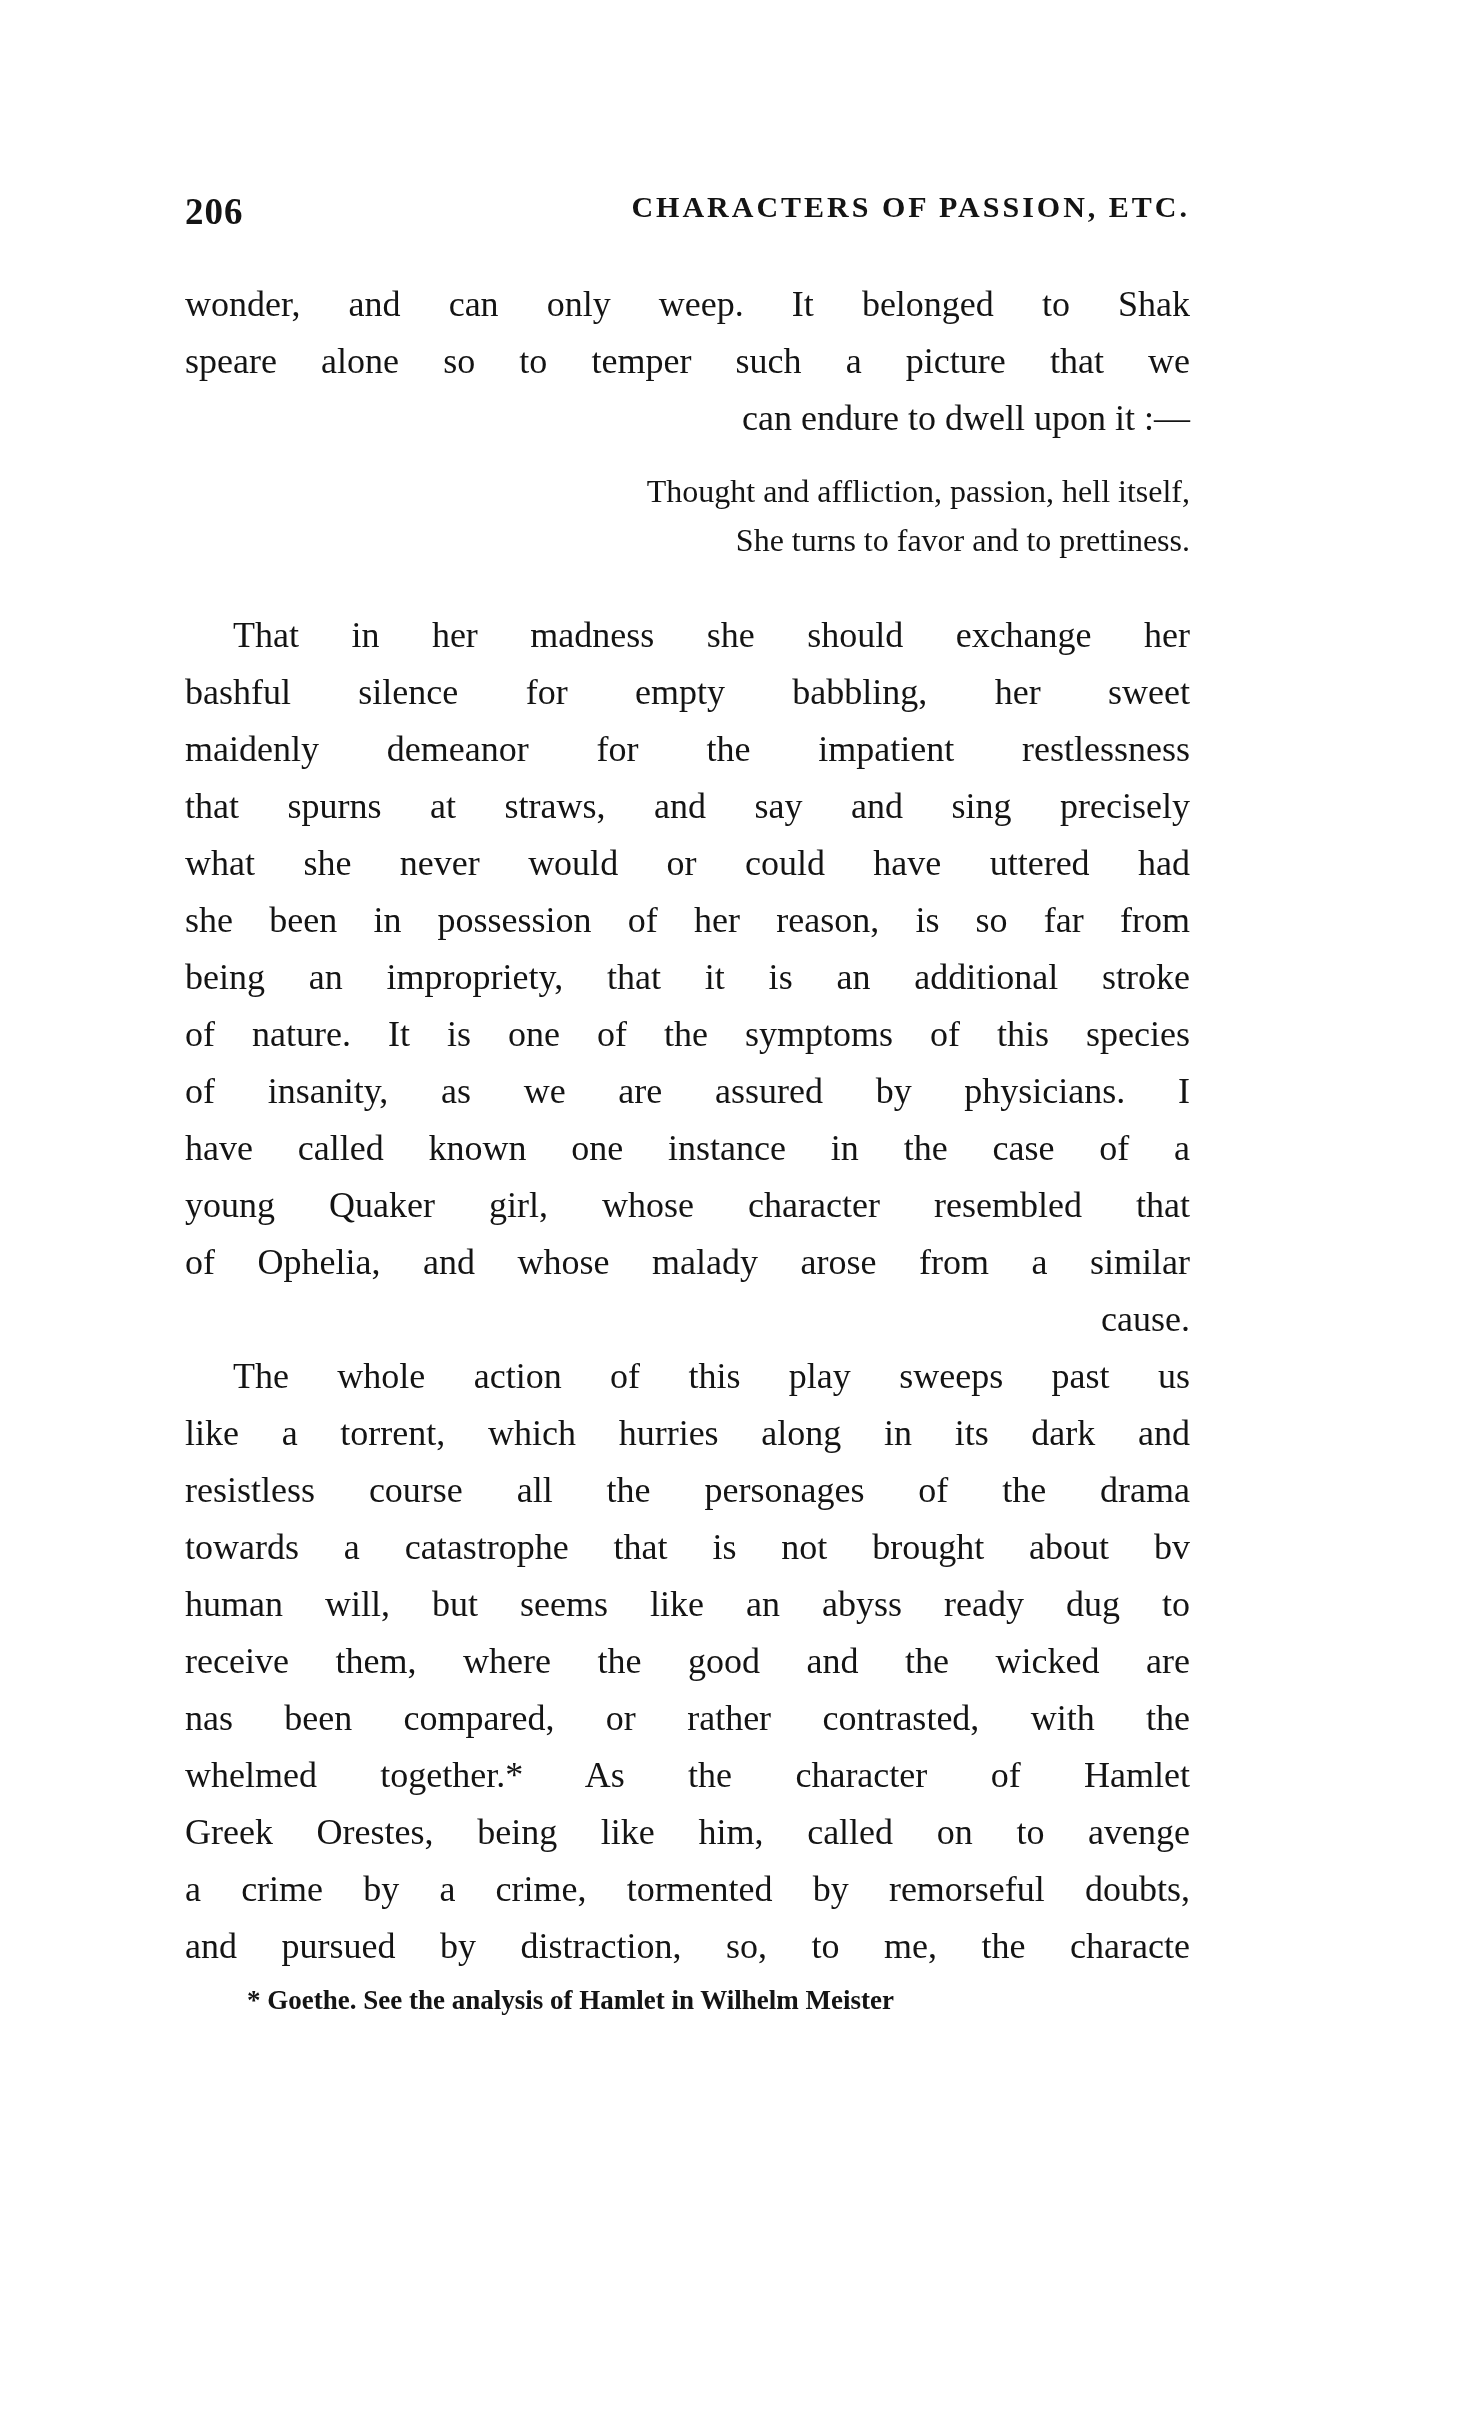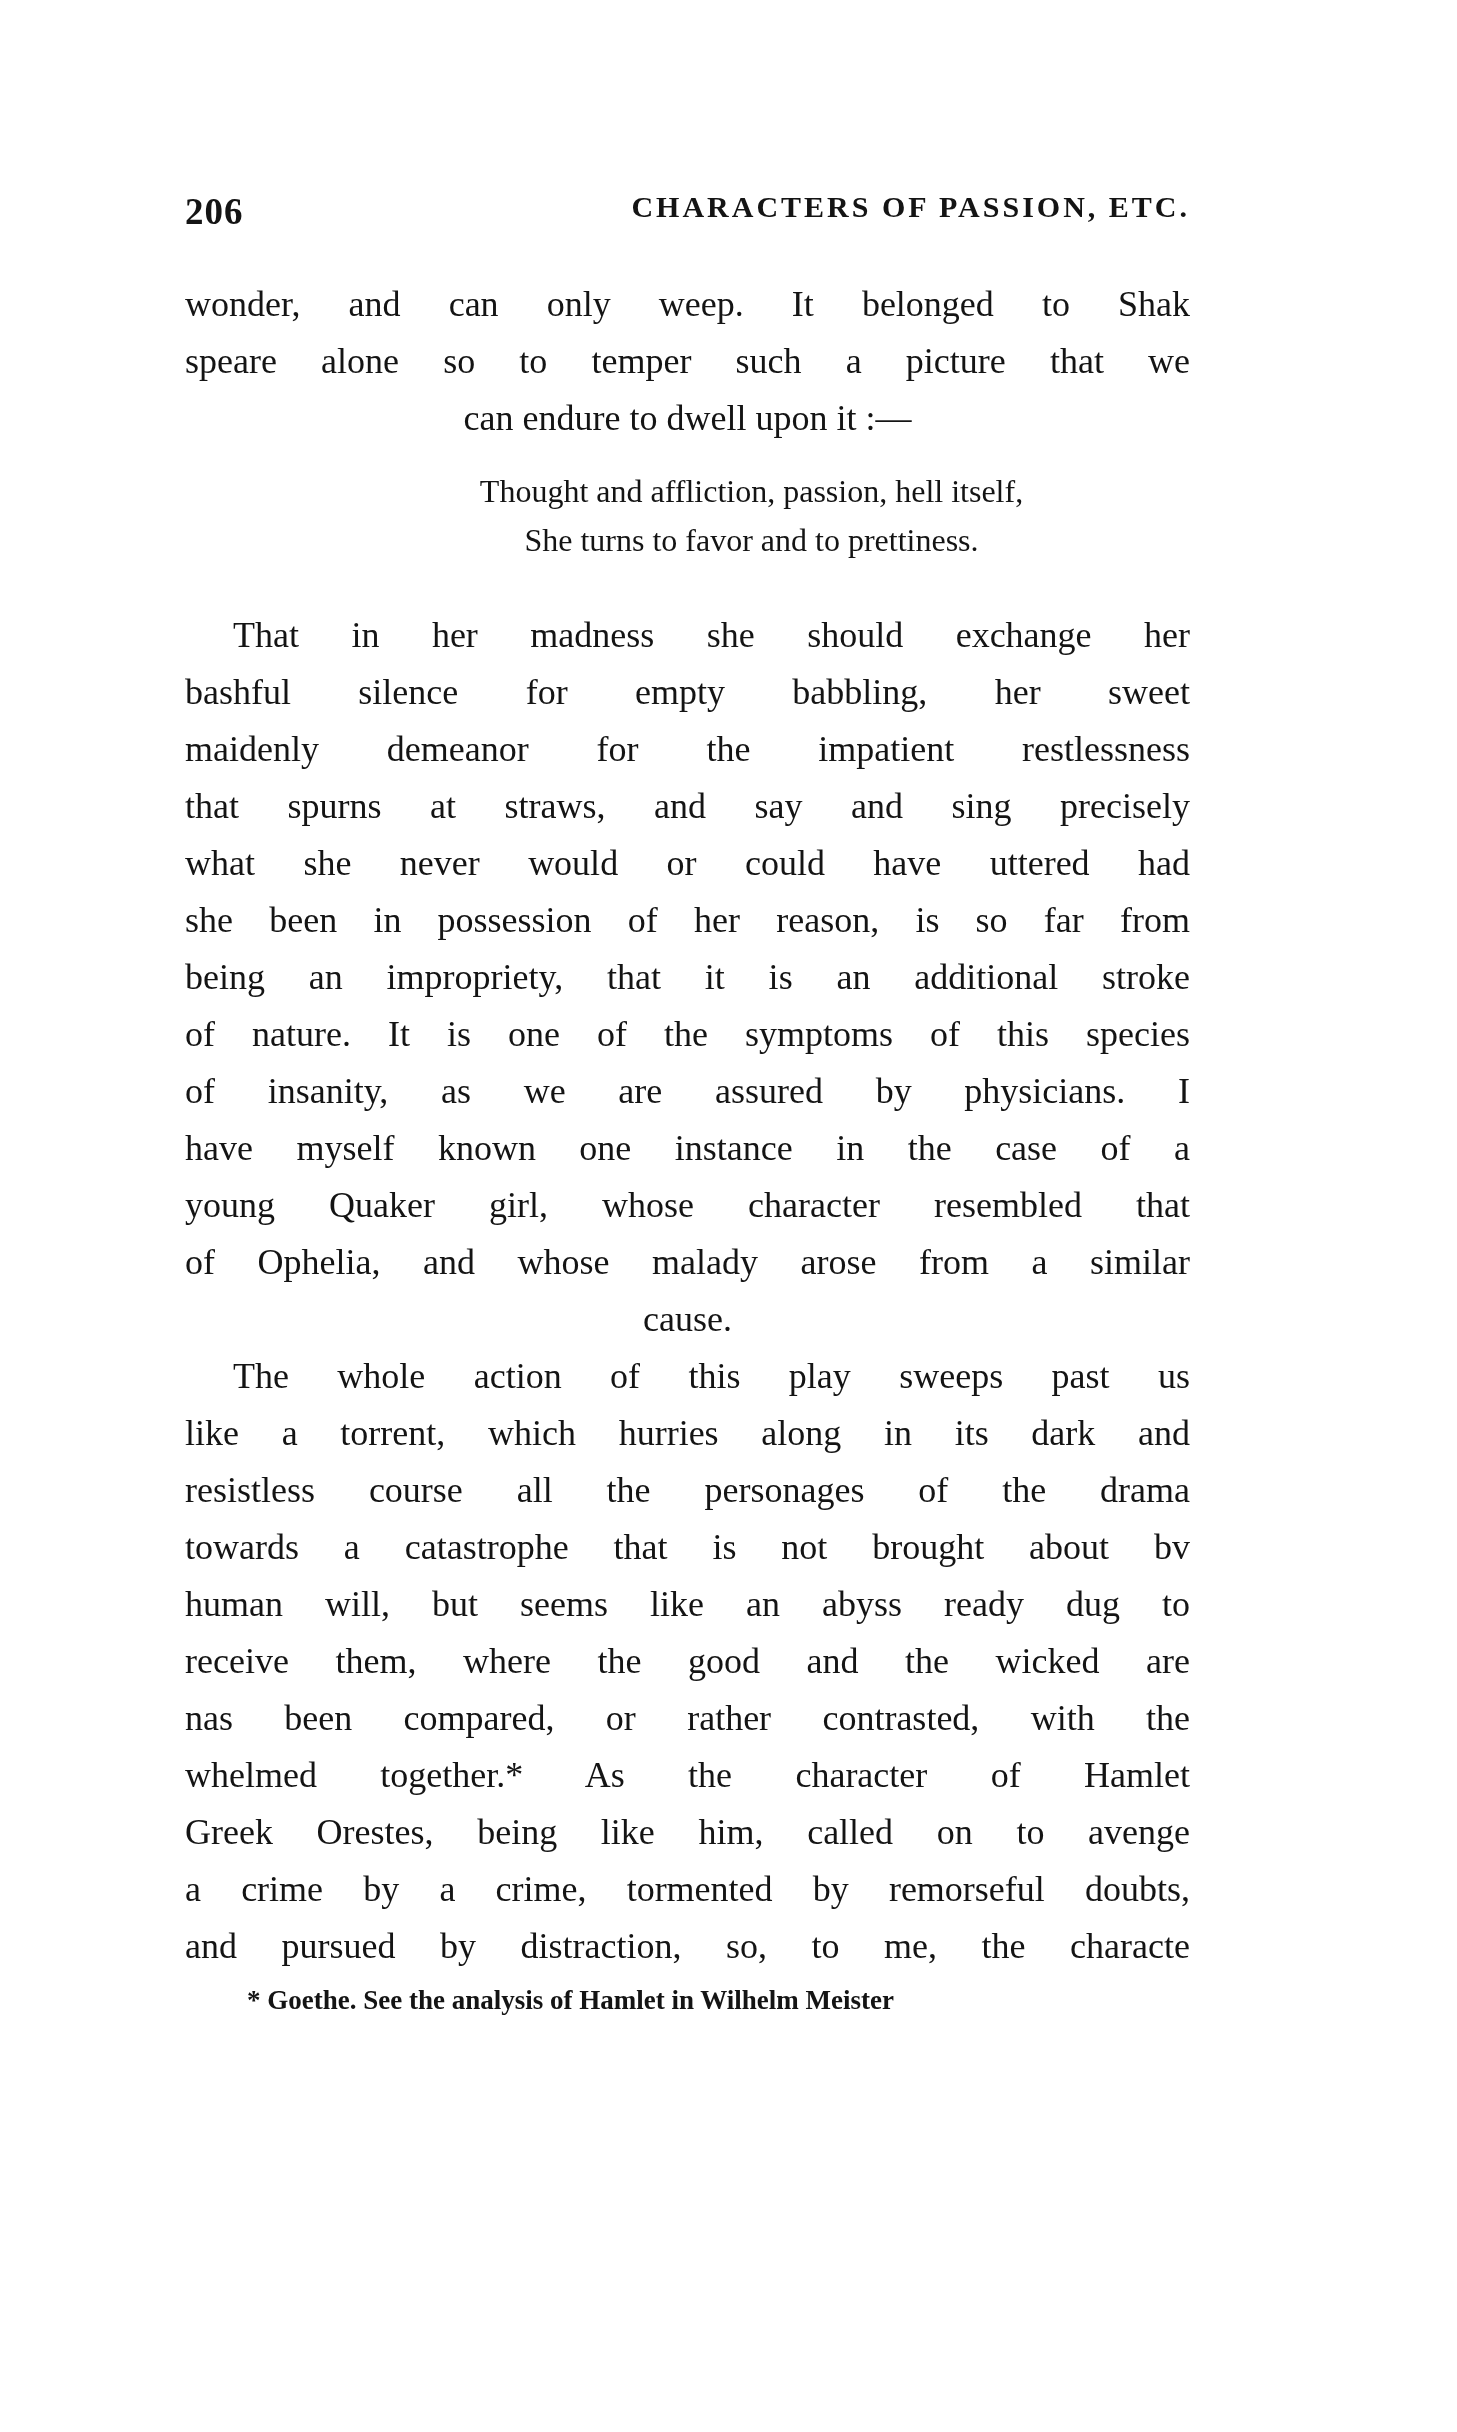--- a/index.html
+++ b/index.html
@@ -41,21 +41,21 @@
     font-size: 30px;
     letter-spacing: 3px;
     padding-left: 40px;
   }
   .block { margin: 0; }
   .block.body .line {
     font-size: 36px;
     line-height: 57px;
     white-space: normal;
   }
-  .line { text-align: center; }
+  .line { text-align: right; }
   .line.just {
     text-align: justify;
     text-align-last: justify;
   }
   .line.indent { text-indent: 48px; }
   .block.verse {
     margin: 20px 0 42px 128px;
   }
   .block.verse .line {
     font-size: 32px;
@@ -93,21 +93,21 @@
         <div class="block body">
           <div class="line just indent">That in her madness she should exchange her</div>
           <div class="line just">bashful silence for empty babbling, her sweet</div>
           <div class="line just">maidenly demeanor for the impatient restlessness</div>
           <div class="line just">that spurns at straws, and say and sing precisely</div>
           <div class="line just">what she never would or could have uttered had</div>
           <div class="line just">she been in possession of her reason, is so far from</div>
           <div class="line just">being an impropriety, that it is an additional stroke</div>
           <div class="line just">of nature.  It is one of the symptoms of this species</div>
           <div class="line just">of insanity, as we are assured by physicians.  I</div>
-          <div class="line just">have myself known one instance in the case of a</div>
+          <div class="line just">have called known one instance in the case of a</div>
           <div class="line just">young Quaker girl, whose character resembled that</div>
           <div class="line just">of Ophelia, and whose malady arose from a similar</div>
           <div class="line">cause.</div>
         </div>
         <div class="block body">
           <div class="line just indent">The whole action of this play sweeps past us</div>
           <div class="line just">like a torrent, which hurries along in its dark and</div>
           <div class="line just">resistless course all the personages of the drama</div>
           <div class="line just">towards a catastrophe that is not brought about bv</div>
           <div class="line just">human will, but seems like an abyss ready dug to</div>

